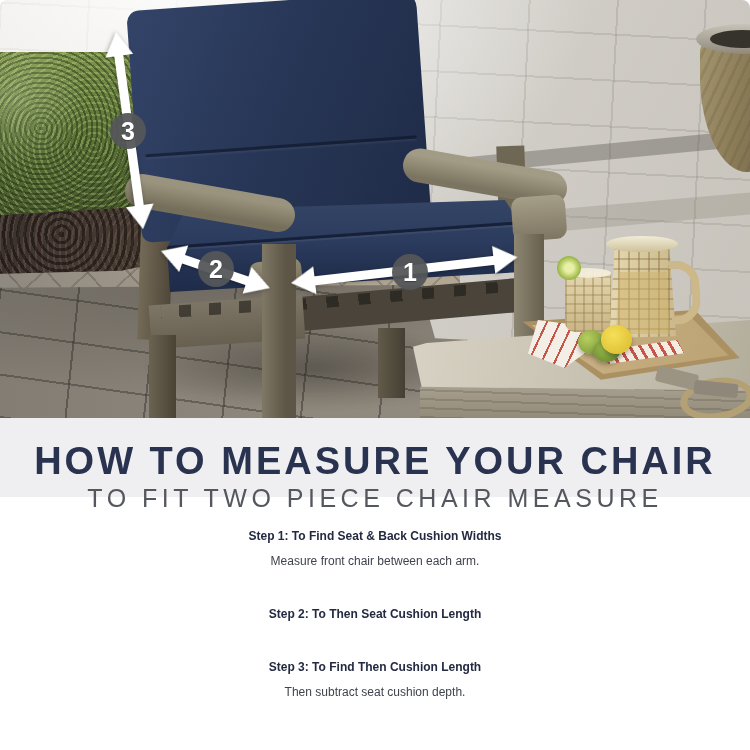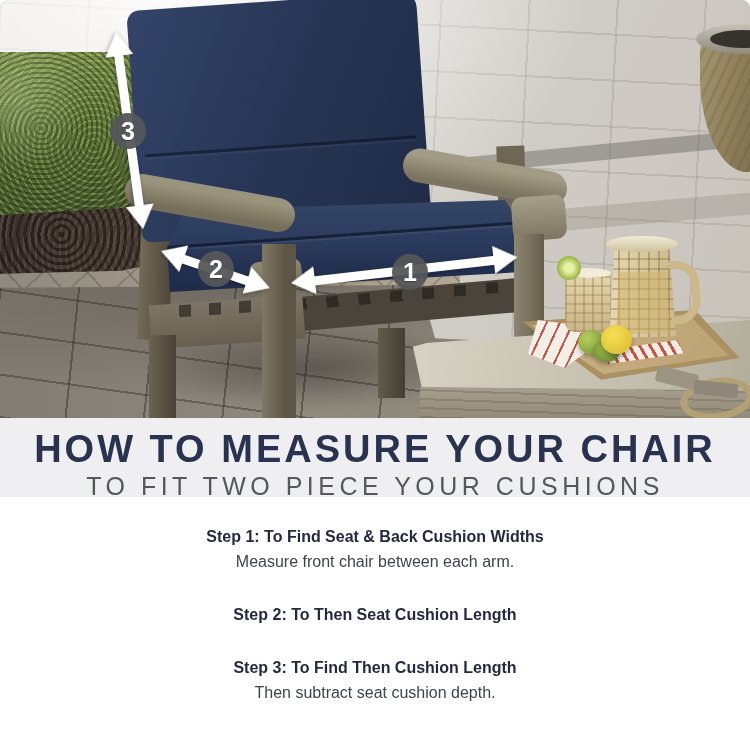--- a/index.html
+++ b/index.html
@@ -165,25 +165,25 @@
   .arrow2{left:161px;top:237px;width:115px;transform:rotate(18.8deg);}
   .arrow3{left:116px;top:18px;width:199px;transform:rotate(82.2deg);}
   .badge{width:36px;height:36px;border-radius:50%;background:rgba(84,86,89,.95);color:#fff;
     font-weight:bold;font-size:25px;line-height:36px;text-align:center;
     text-shadow:0 1px 1px rgba(0,0,0,.3);}
   .badge1{left:392px;top:254px;}
   .badge2{left:198px;top:251px;}
   .badge3{left:110px;top:113px;}
 
   
-  .band{width:750px;height:79px;background:#efeff1;text-align:center;box-sizing:border-box;padding-top:11px;}
+  .band{width:750px;height:79px;background:#efeff1;text-align:center;box-sizing:border-box;padding-top:23px;}
   .band h1{margin:0;font-size:38px;line-height:40px;font-weight:700;letter-spacing:3px;color:#293350;}
   .band .subtitle{margin-top:3px;font-size:25px;line-height:28px;letter-spacing:4.5px;color:#54575e;}
   .steps{width:750px;box-sizing:border-box;padding-top:27px;background:#fff;text-align:center;}
-  .step{font-size:16px;line-height:25px;color:#3f434d;}
+  .step{font-size:12px;line-height:25px;color:#3f434d;}
   .step + .step{margin-top:28px;}
   .step-title{font-weight:700;color:#232a41;}
 </style>
 </head>
 <body>
 
 <div class="page">
 
   <div class="photo">
     <div class="bg"></div>
@@ -257,21 +257,21 @@
       <span class="head hr"></span>
     </div>
 
     <div class="badge badge1">1</div>
     <div class="badge badge2">2</div>
     <div class="badge badge3">3</div>
   </div>
 
   <div class="band">
     <h1>HOW TO MEASURE YOUR CHAIR</h1>
-    <div class="subtitle">TO FIT TWO PIECE YOUR CUSHIONS</div>
+    <div class="subtitle">TO FIT TWO PIECE CHAIR MEASURE</div>
   </div>
 
   <div class="steps">
     <div class="step">
       <div class="step-title">Step 1: To Find Seat &amp; Back Cushion Widths</div>
       <div class="step-body">Measure front chair between each arm.</div>
     </div>
     <div class="step">
       <div class="step-title">Step 2: To Then Seat Cushion Length</div>
     </div>

